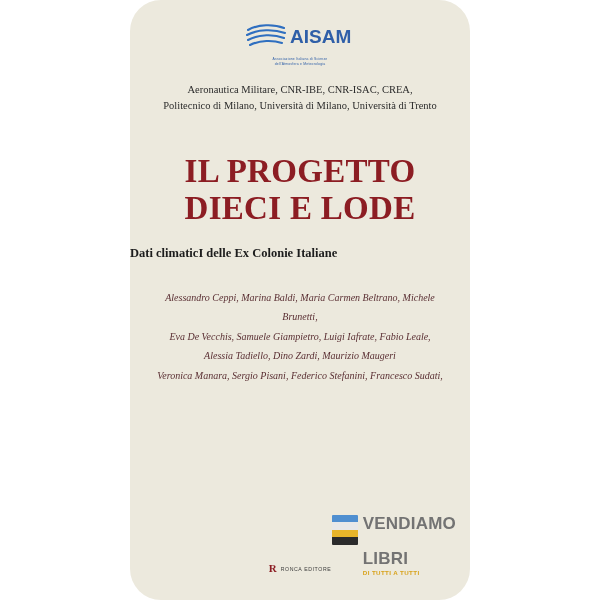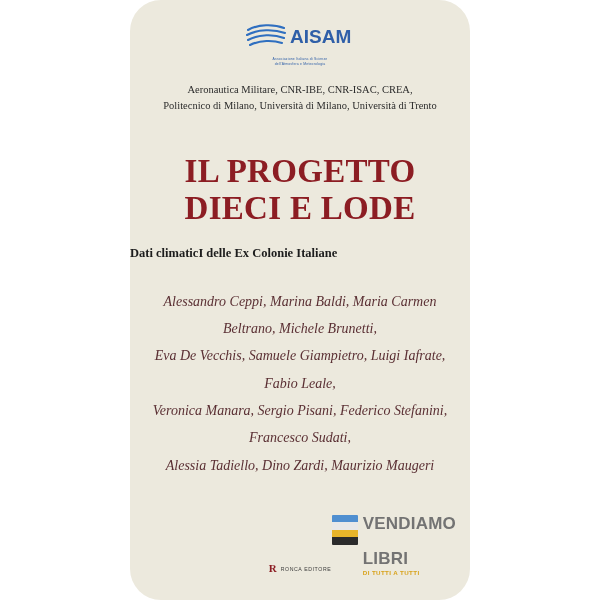--- a/index.html
+++ b/index.html
@@ -76,21 +76,21 @@
   }
   .subtitle .sline {
     display: block;
   }
   
   .authors {
     margin-top: 24px;
     text-align: center;
     color: #5a2f33;
     font-style: italic;
-    font-size: 14px;
+    font-size: 10px;
     line-height: 1.95;
     font-family: "Liberation Serif", serif;
     padding: 0 18px;
   }
   .authors .aline { display: block; }
   
   .footer {
     position: absolute;
     left: 0;
     right: 0;
@@ -194,22 +194,22 @@
     <span class="line2">DIECI E LODE</span>
   </div>
 
   <div class="subtitle">
     <span class="sline">Dati climaticI delle Ex Colonie Italiane</span>
   </div>
 
   <div class="authors">
     <span class="aline">Alessandro Ceppi, Marina Baldi, Maria Carmen Beltrano, Michele Brunetti,</span>
     <span class="aline">Eva De Vecchis, Samuele Giampietro, Luigi Iafrate, Fabio Leale,</span>
+    <span class="aline">Alessia Tadiello, Dino Zardi, Maurizio Maugeri</span>
     <span class="aline">Veronica Manara, Sergio Pisani, Federico Stefanini, Francesco Sudati,</span>
-    <span class="aline">Alessia Tadiello, Dino Zardi, Maurizio Maugeri</span>
   </div>
 
   <div class="footer">
 
     <div class="publisher">
       <span class="r-mark">R</span>
       <span class="p-name">RONCA EDITORE</span>
     </div>
 
     <div class="vendiamo">

